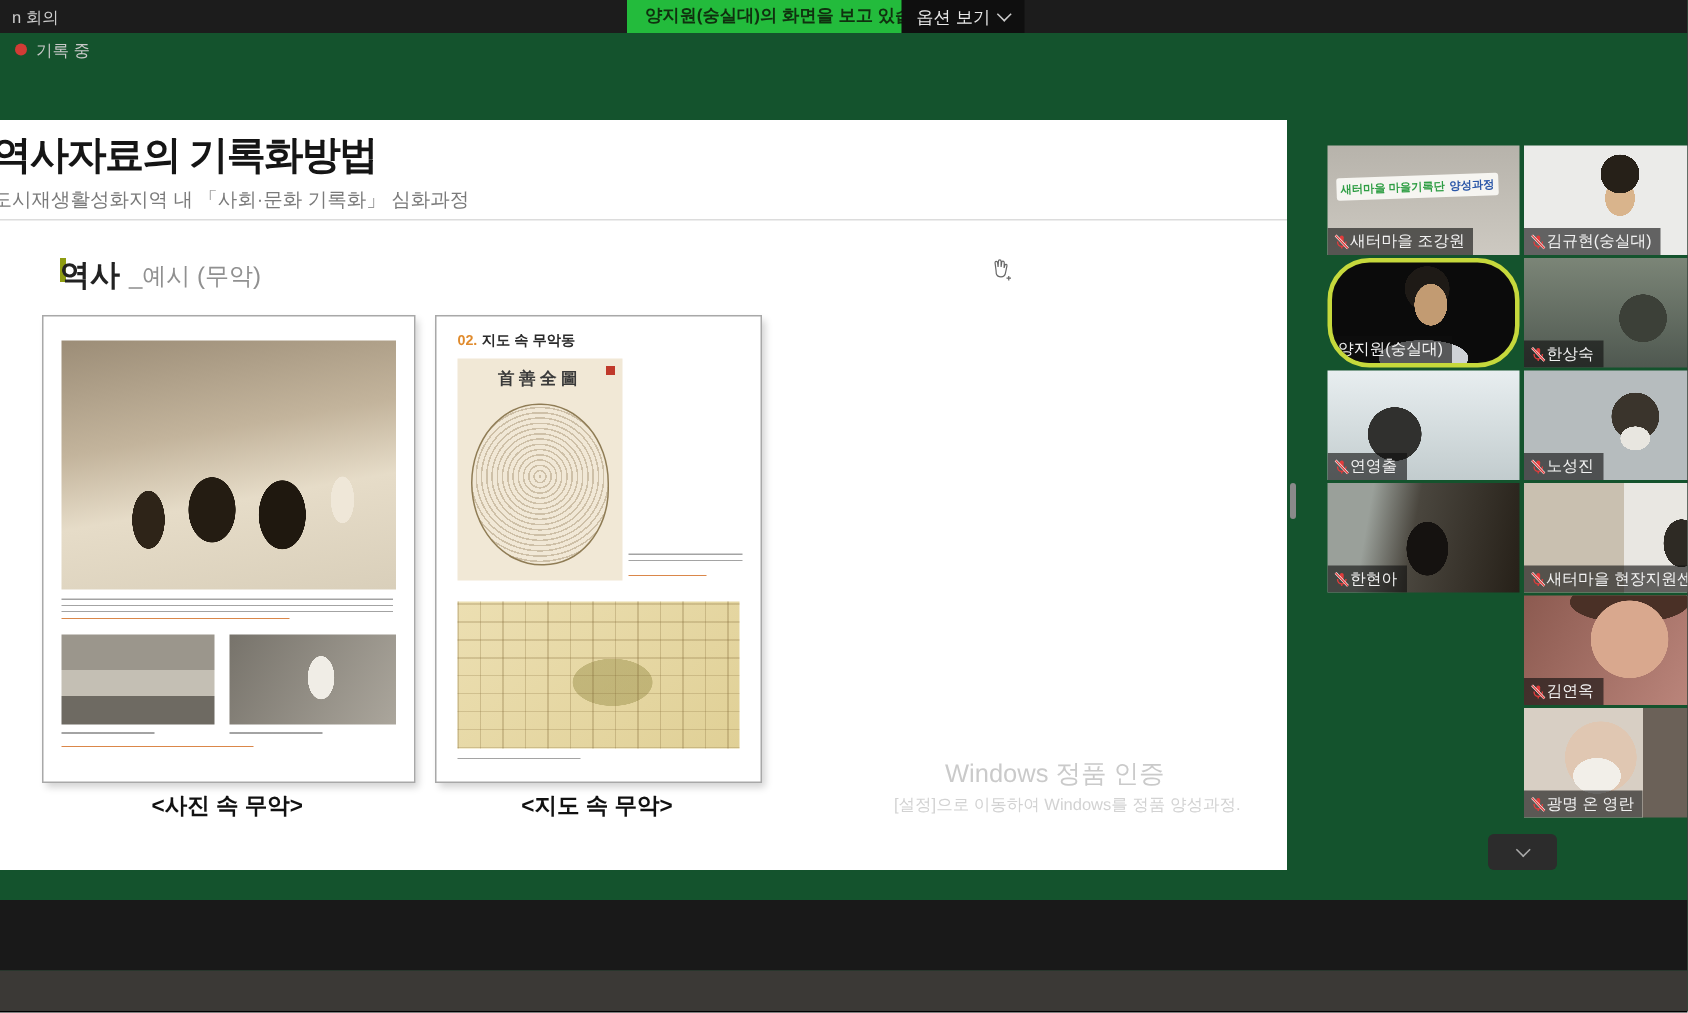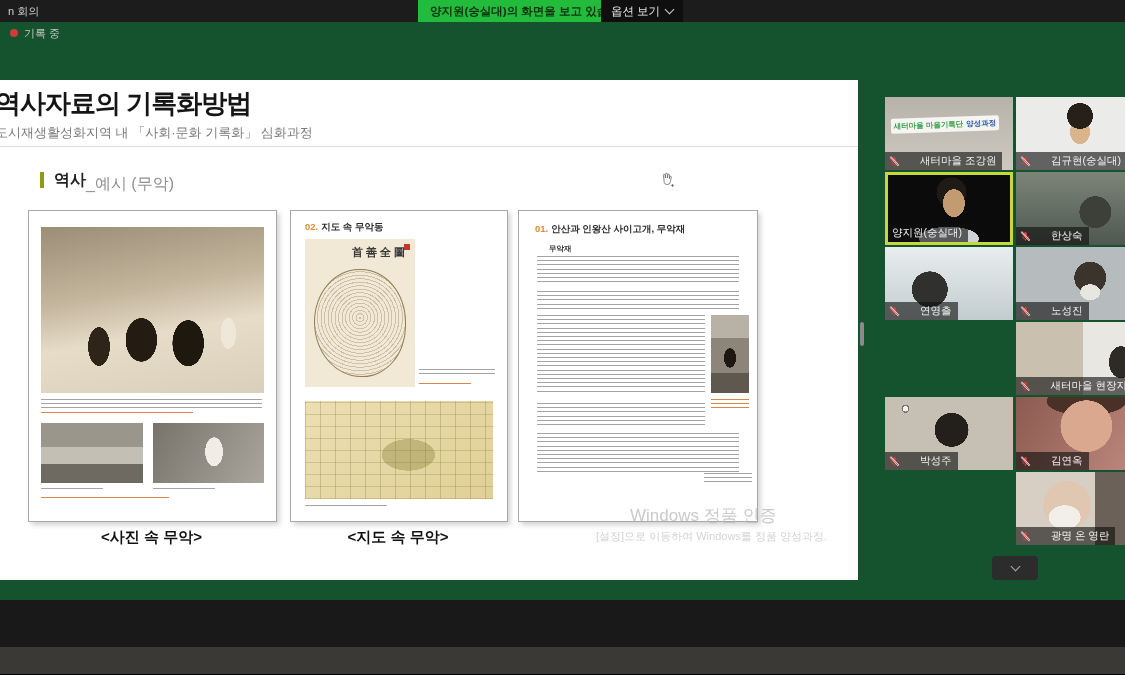--- a/index.html
+++ b/index.html
@@ -20,21 +20,21 @@
   
   #rec-dot{position:absolute;left:10px;top:29px;width:8px;height:8px;border-radius:50%;background:#d23b35;}
   #rec-label{position:absolute;left:24px;top:26px;font-size:11px;color:#c9c9c9;}
 
   
   #slide{position:absolute;left:0;top:80px;width:858px;height:500px;background:#fff;overflow:hidden;}
   #slide-title{position:absolute;left:-5px;top:6px;font-size:26px;font-weight:bold;color:#151515;letter-spacing:-1px;}
   #slide-subtitle{position:absolute;left:-5px;top:44px;font-size:13px;color:#7a7a7a;}
   #slide-divider{position:absolute;left:0;top:66px;width:858px;border-top:1px solid #dcdcdc;}
   #section-bar{position:absolute;left:40px;top:92px;width:4px;height:16px;background:#8f9d12;}
-  #section-title{position:absolute;left:54px;top:90px;font-size:16px;font-weight:bold;color:#222;}
+  #section-title{position:absolute;left:40px;top:90px;font-size:20px;font-weight:bold;color:#222;}
   #section-suffix{position:absolute;left:86px;top:94px;font-size:16px;color:#909090;}
 
   .panel{position:absolute;top:130px;height:310px;background:#fff;border:1px solid #a8a8a8;
          box-shadow:2.5px 3px 5px rgba(0,0,0,.18);}
   #panel1{left:28px;width:247px;}
   #panel2{left:290px;width:216px;}
   #panel3{left:518px;width:238px;}
   .pcap{position:absolute;top:448px;font-size:15px;font-weight:bold;color:#111;text-align:center;}
   .phead{position:absolute;font-size:9.5px;font-weight:bold;color:#2a2a2a;white-space:nowrap;}
   .pnum{color:#e08b2d;margin-right:3px;}
@@ -56,45 +56,45 @@
   .map1{background:#f1e8d6;}
   .mapring{position:absolute;border:1px solid #8f7c55;border-radius:50% 50% 48% 52%;
     background:repeating-radial-gradient(circle at 50% 45%,rgba(125,100,60,.30) 0 1px,transparent 1px 3.5px);}
   .map2{background:
     repeating-linear-gradient(90deg,rgba(130,105,55,.28) 0 1px,transparent 1px 15px),
     repeating-linear-gradient(0deg,rgba(130,105,55,.24) 0 1px,transparent 1px 12px),
     radial-gradient(ellipse 44px 26px at 55% 55%,rgba(150,140,70,.45) 0 60%,transparent 61%),
     linear-gradient(140deg,#ecdfb2,#e0d096);}
   #seal{position:absolute;width:6px;height:6px;background:#c0392b;}
   #map-title{position:absolute;width:100%;text-align:center;top:6px;font-family:"Liberation Serif","DejaVu Serif",serif;
-             font-size:11px;letter-spacing:3px;color:#3a3a3a;font-weight:bold;padding-left:20px;}
+             font-size:11px;letter-spacing:3px;color:#3a3a3a;font-weight:bold;}
   .wm1{position:absolute;left:630px;top:424px;font-size:17px;color:#bdbdbd;opacity:.8;}
   .wm2{position:absolute;left:596px;top:449px;font-size:11px;color:#c3c3c3;opacity:.75;white-space:nowrap;}
 
   
   #hand-cursor{position:absolute;left:660px;top:92px;}
 
   
   #scroll-thumb{position:absolute;left:860px;top:322px;width:4px;height:24px;background:#8a8a8a;border-radius:2px;}
 
   
   .tile{position:absolute;width:128px;height:73px;overflow:hidden;background:#222;box-sizing:border-box;cursor:pointer;}
   .tile.active{border:3px solid #c6d93c;}
-  .nametag{position:absolute;left:0;bottom:0;max-width:100%;display:flex;align-items:center;gap:20px;
+  .nametag{position:absolute;left:0;bottom:0;max-width:100%;display:flex;align-items:center;gap:0;
            background:rgba(15,15,15,.62);color:#f2f2f2;font-size:10.5px;padding:2px 6px 2px 4px;white-space:nowrap;}
   .v0{background:linear-gradient(180deg,#b7b3ab,#cdc9c1);}
   .v0banner{position:absolute;left:6px;top:20px;width:108px;height:15px;background:#f6f5f1;border-radius:2px;
             transform:rotate(-2deg);display:flex;align-items:center;justify-content:center;gap:3px;
             font-size:7.5px;font-weight:bold;white-space:nowrap;overflow:hidden;}
   .v0banner .g{color:#2f9e44;} .v0banner .b{color:#2b57a8;}
   .v1{background:radial-gradient(circle 13px at 50% 26%,#262018 0 99%,transparent 100%),
        radial-gradient(ellipse 10px 12px at 50% 48%,#d9b48c 0 99%,transparent 100%),#ebebe9;}
   .v2{background:radial-gradient(ellipse 11px 14px at 54% 42%,#c29b72 0 99%,transparent 100%),
        radial-gradient(circle 15px at 52% 26%,#1e1a16 0 99%,transparent 100%),
-       radial-gradient(ellipse 30px 12px at 50% 95%,#cfd2d6 0 99%,transparent 100%),#0b0b0b;}
+       radial-gradient(ellipse 30px 12px at 50% 95%,#cfd2d6 0 99%,transparent 100%),#0b0b0b;border-radius:28px;}
   .v3{background:radial-gradient(circle 16px at 62% 55%,#3c4038 0 99%,transparent 100%),
        linear-gradient(180deg,#7b8577,#4f5850);}
   .v4{background:radial-gradient(circle 18px at 35% 58%,#30302e 0 99%,transparent 100%),
        linear-gradient(180deg,#e8eef0,#c2ccce);}
   .v5{background:radial-gradient(ellipse 10px 8px at 58% 62%,#e8e6e0 0 99%,transparent 100%),
        radial-gradient(circle 16px at 58% 42%,#3a342c 0 99%,transparent 100%),#b6bcbe;}
   .v6{background:radial-gradient(ellipse 14px 18px at 52% 60%,#151210 0 99%,transparent 100%),
        linear-gradient(100deg,#9aa09a 0 22%,#4a463e 45%,#262018 100%);}
   .v7{background:radial-gradient(ellipse 12px 16px at 82% 55%,#2e2a24 0 99%,transparent 100%),
        linear-gradient(90deg,#c9c0b0 0 52%,#e9e7e2 52% 86%,#d8d2c6 86%);}
@@ -169,34 +169,20 @@
         <div id="seal" style="left:99px;top:5px;"></div>
         <div id="map-title">首善全圖</div>
         <div class="mapring" style="left:9px;top:30px;width:90px;height:106px;"></div>
       </div>
       <div class="tl" style="left:128px;top:158px;width:76px;height:8px;"></div>
       <div class="tlo" style="left:128px;top:172px;width:52px;height:4px;"></div>
       <div class="abs map2" style="left:14px;top:190px;width:188px;height:98px;"></div>
       <div class="tl" style="left:14px;top:294px;width:82px;height:4px;"></div>
     </div>
 
-    <div id="panel3" class="panel">
-      <div class="phead" style="left:16px;top:12px;">
-        <span class="pnum">01.</span><span>안산과 인왕산 사이고개, 무악재</span>
-      </div>
-      <div class="abs" style="left:30px;top:33px;font-size:7.5px;font-weight:bold;color:#333;">무악재</div>
-      <div class="tl" style="left:18px;top:45px;width:202px;height:27px;"></div>
-      <div class="tl" style="left:18px;top:80px;width:202px;height:20px;"></div>
-      <div class="tl" style="left:18px;top:104px;width:168px;height:80px;"></div>
-      <div class="abs ph-c" style="left:192px;top:104px;width:38px;height:78px;"></div>
-      <div class="tlo" style="left:192px;top:188px;width:38px;height:9px;"></div>
-      <div class="tl" style="left:18px;top:192px;width:168px;height:22px;"></div>
-      <div class="tl" style="left:18px;top:222px;width:202px;height:40px;"></div>
-      <div class="tl" style="left:185px;top:262px;width:48px;height:12px;"></div>
-    </div>
 
     <div class="pcap" style="left:290px;width:216px;">&lt;지도 속 무악&gt;</div>
     <div class="pcap" style="left:28px;width:247px;">&lt;사진 속 무악&gt;</div>
 
     <div class="wm1">Windows 정품 인증</div>
     <div class="wm2">[설정]으로 이동하여 Windows를 정품 양성과정.</div>
   </div>
 
   <div id="scroll-thumb"></div>
 
@@ -268,46 +254,46 @@
           <rect x="4.6" y="1" width="2.8" height="5.2" rx="1.4" fill="#e23b3b"></rect>
           <path d="M3 5.4v.6a3 3 0 0 0 6 0v-.6" stroke="#e23b3b" fill="none"></path>
           <line x1="6" y1="9" x2="6" y2="10.6" stroke="#e23b3b"></line>
           <line x1="1.5" y1="1" x2="10.5" y2="10.5" stroke="#fff" stroke-width="1.8"></line>
           <line x1="1.5" y1="1" x2="10.5" y2="10.5" stroke="#e23b3b"></line>
         </svg>
       <span>노성진</span>
     </div>
   </div>
 
+  <div class="tile v6" style="left:885px;top:322px;">
+    <div class="nametag">
+      <svg width="11" height="11" viewBox="0 0 12 12">
+          <rect x="4.6" y="1" width="2.8" height="5.2" rx="1.4" fill="#e23b3b"></rect>
+          <path d="M3 5.4v.6a3 3 0 0 0 6 0v-.6" stroke="#e23b3b" fill="none"></path>
+          <line x1="6" y1="9" x2="6" y2="10.6" stroke="#e23b3b"></line>
+          <line x1="1.5" y1="1" x2="10.5" y2="10.5" stroke="#fff" stroke-width="1.8"></line>
+          <line x1="1.5" y1="1" x2="10.5" y2="10.5" stroke="#e23b3b"></line>
+        </svg>
+      <span>한현아</span>
+    </div>
+  </div>
 
   <div class="tile v7" style="left:1016px;top:322px;">
     <div class="nametag">
       <svg width="11" height="11" viewBox="0 0 12 12">
           <rect x="4.6" y="1" width="2.8" height="5.2" rx="1.4" fill="#e23b3b"></rect>
           <path d="M3 5.4v.6a3 3 0 0 0 6 0v-.6" stroke="#e23b3b" fill="none"></path>
           <line x1="6" y1="9" x2="6" y2="10.6" stroke="#e23b3b"></line>
           <line x1="1.5" y1="1" x2="10.5" y2="10.5" stroke="#fff" stroke-width="1.8"></line>
           <line x1="1.5" y1="1" x2="10.5" y2="10.5" stroke="#e23b3b"></line>
         </svg>
       <span>새터마을 현장지원센</span>
     </div>
   </div>
 
-  <div class="tile v8" style="left:885px;top:397px;">
-    <div class="nametag">
-      <svg width="11" height="11" viewBox="0 0 12 12">
-          <rect x="4.6" y="1" width="2.8" height="5.2" rx="1.4" fill="#e23b3b"></rect>
-          <path d="M3 5.4v.6a3 3 0 0 0 6 0v-.6" stroke="#e23b3b" fill="none"></path>
-          <line x1="6" y1="9" x2="6" y2="10.6" stroke="#e23b3b"></line>
-          <line x1="1.5" y1="1" x2="10.5" y2="10.5" stroke="#fff" stroke-width="1.8"></line>
-          <line x1="1.5" y1="1" x2="10.5" y2="10.5" stroke="#e23b3b"></line>
-        </svg>
-      <span>박성주</span>
-    </div>
-  </div>
 
   <div class="tile v9" style="left:1016px;top:397px;">
     <div class="nametag">
       <svg width="11" height="11" viewBox="0 0 12 12">
           <rect x="4.6" y="1" width="2.8" height="5.2" rx="1.4" fill="#e23b3b"></rect>
           <path d="M3 5.4v.6a3 3 0 0 0 6 0v-.6" stroke="#e23b3b" fill="none"></path>
           <line x1="6" y1="9" x2="6" y2="10.6" stroke="#e23b3b"></line>
           <line x1="1.5" y1="1" x2="10.5" y2="10.5" stroke="#fff" stroke-width="1.8"></line>
           <line x1="1.5" y1="1" x2="10.5" y2="10.5" stroke="#e23b3b"></line>
         </svg>

